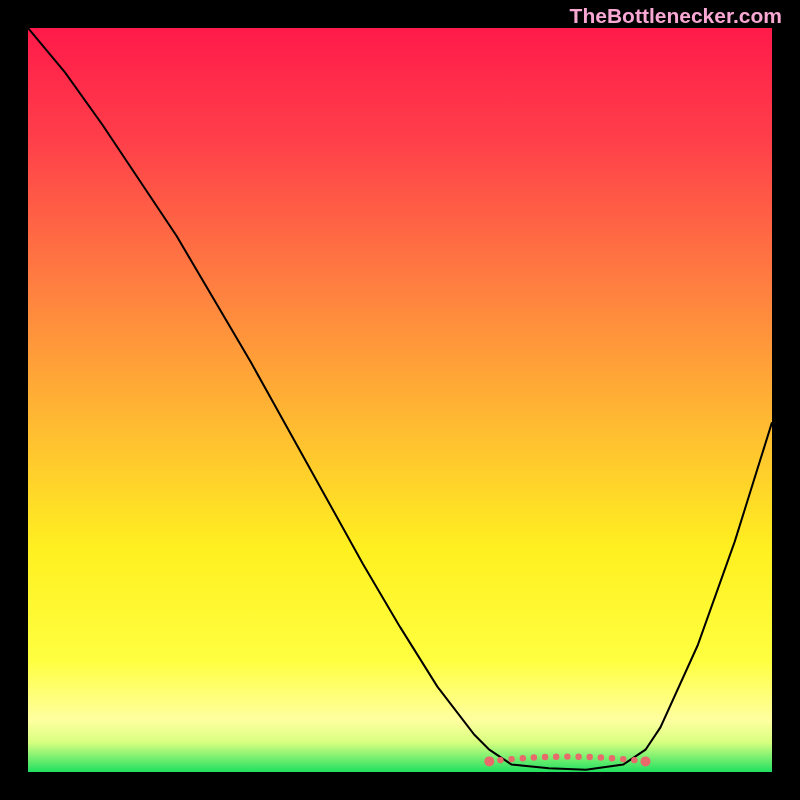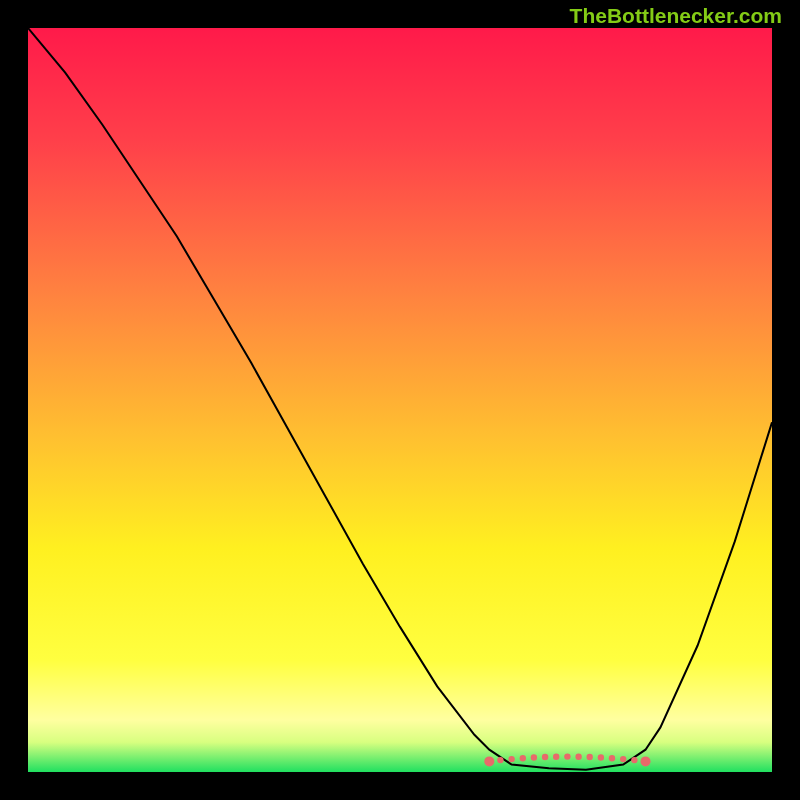--- a/index.html
+++ b/index.html
@@ -14,21 +14,21 @@
   .container {
     position: relative;
     width: 800px;
     height: 800px;
     background: #000;
   }
   .watermark {
     position: absolute;
     top: 4px;
     right: 18px;
-    color: #84cc16;
+    color: #f9a8d4;
     font-size: 21px;
     font-weight: bold;
     z-index: 10;
   }
   .plot-area {
     position: absolute;
     left: 28px;
     top: 28px;
     width: 744px;
     height: 744px;

